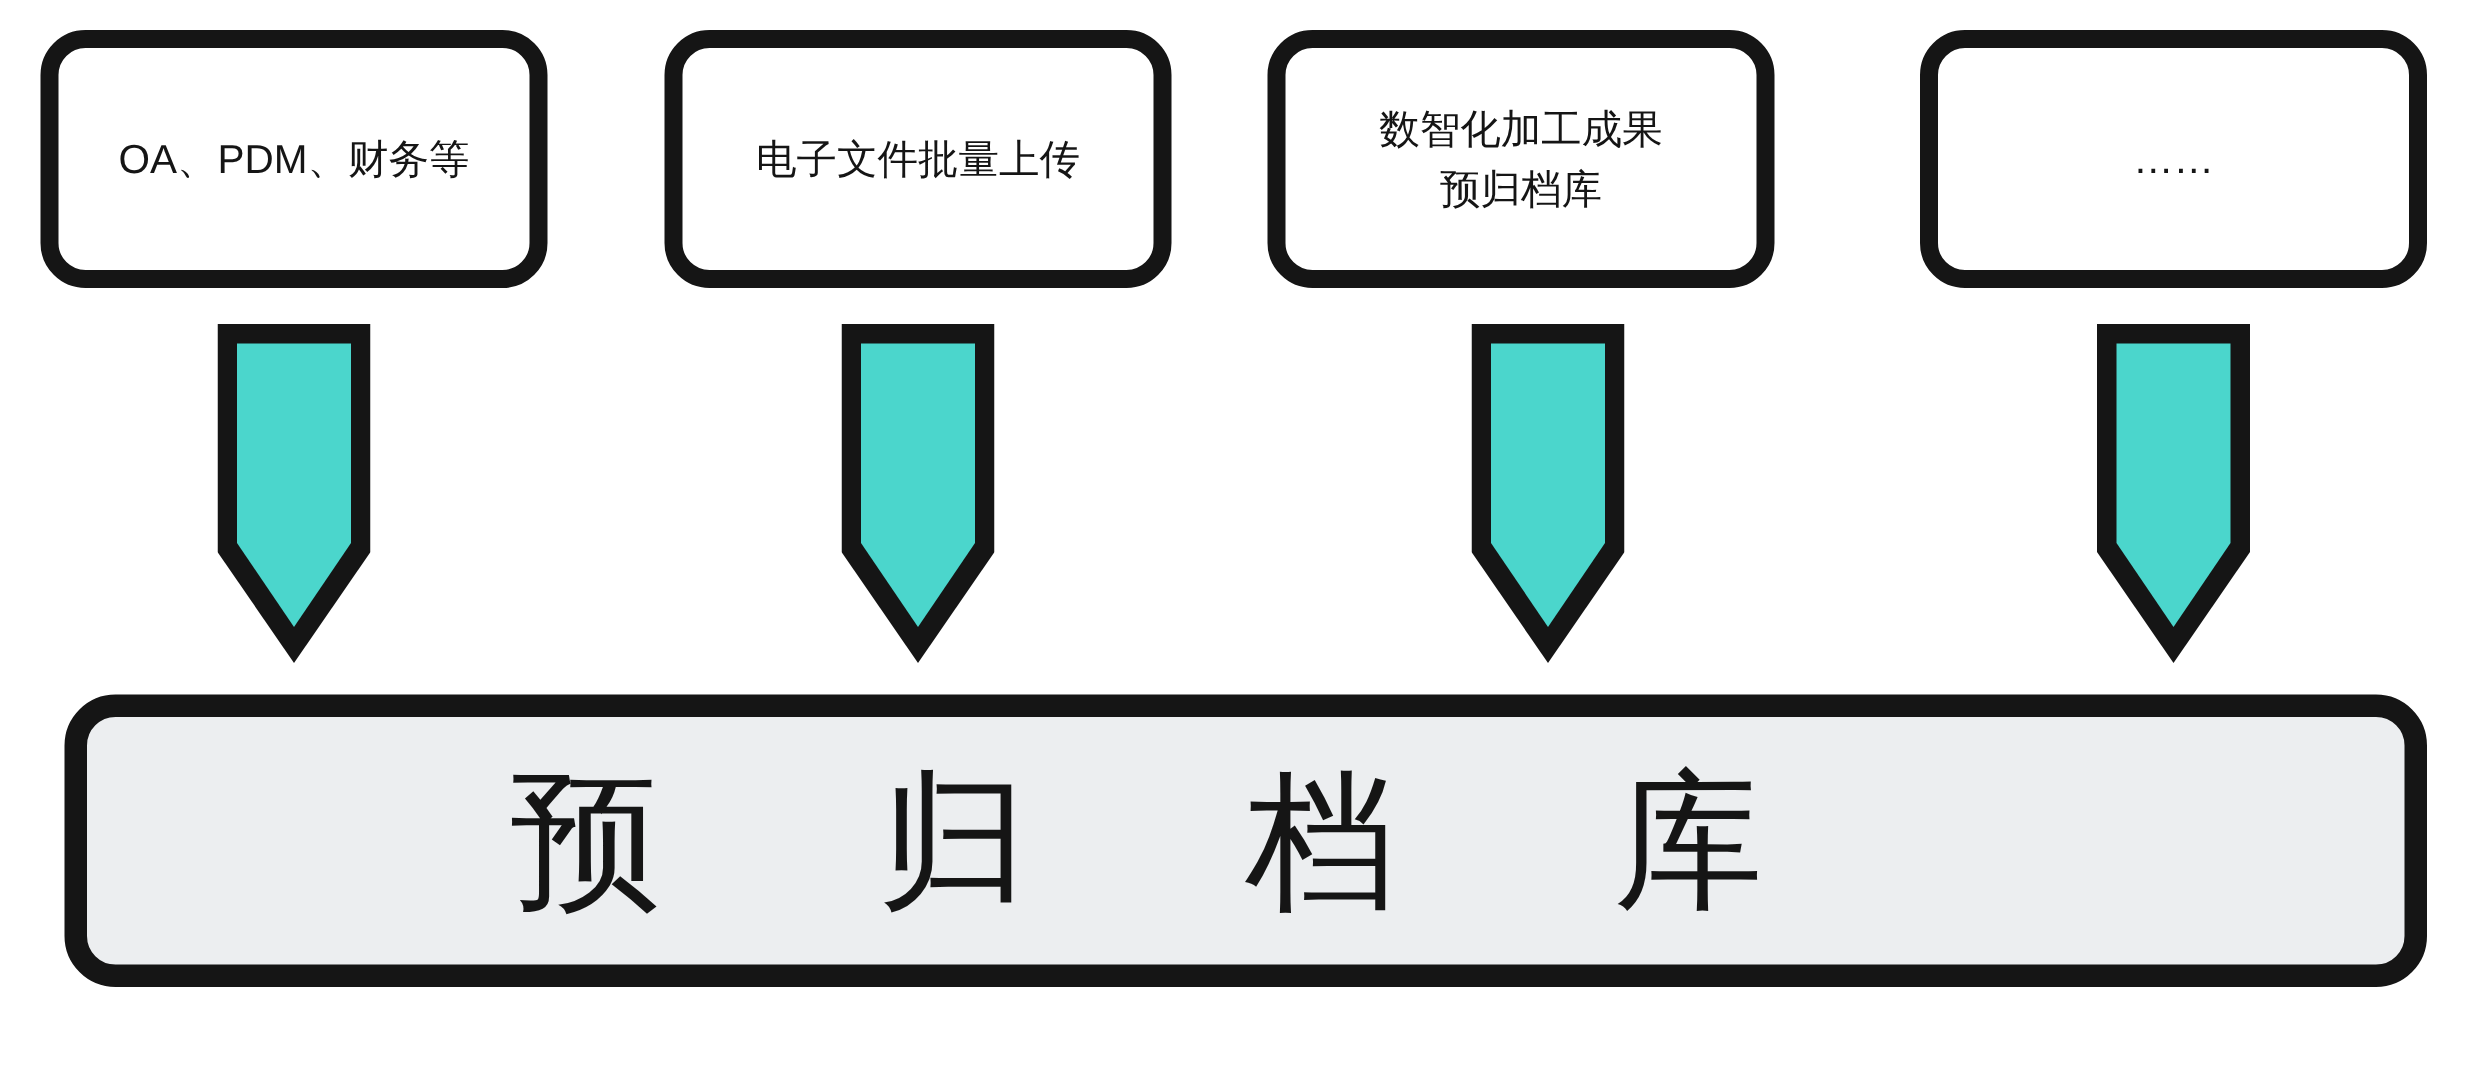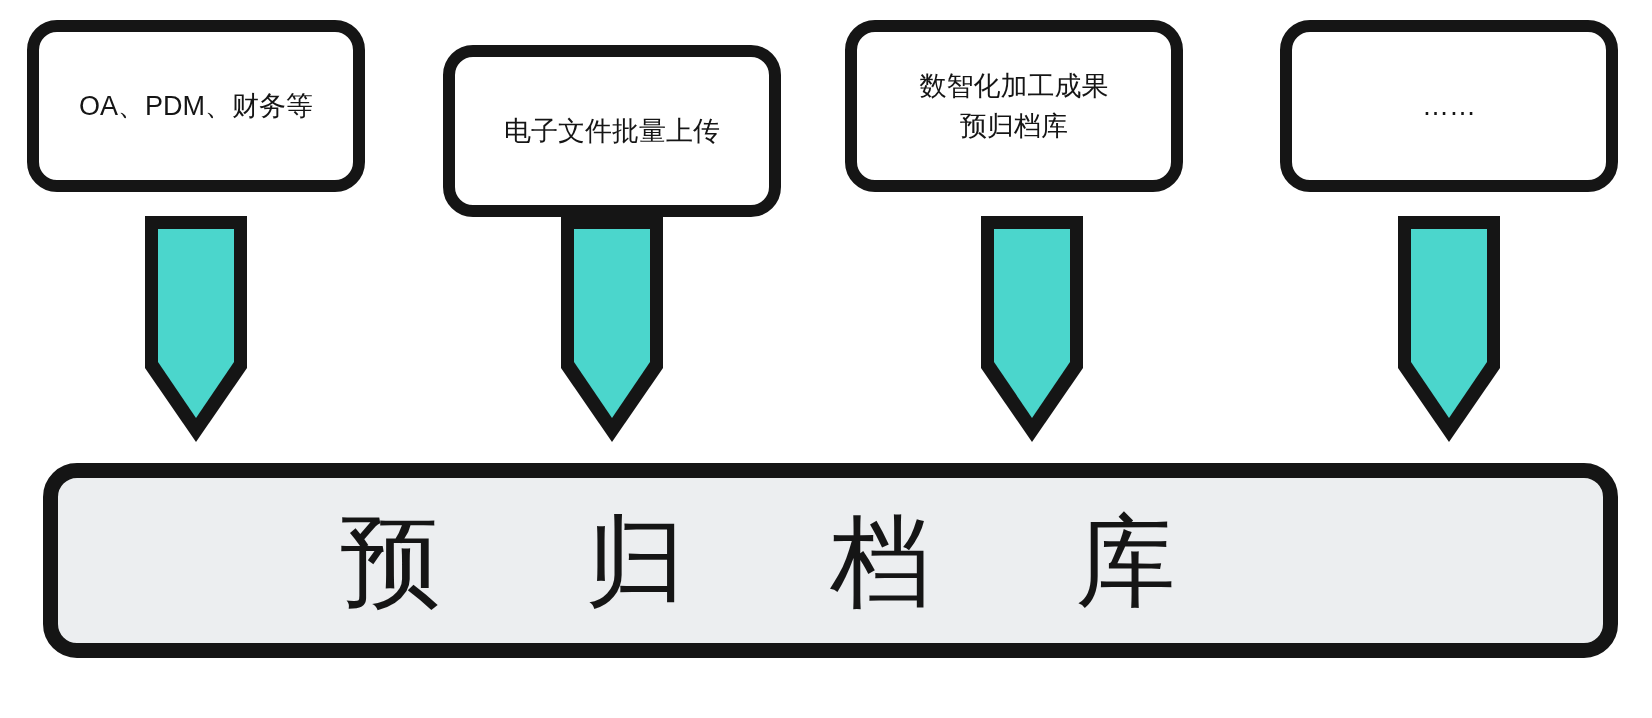--- a/index.html
+++ b/index.html
@@ -31,21 +31,21 @@
     padding: 0 8px;
   }
   .source-box .line {
     font-size: 27px;
     line-height: 40px;
     color: #151515;
     text-align: center;
     white-space: nowrap;
   }
   .sb1 { left: 27px; }
-  .sb2 { left: 443px; margin-top: 25px; }
+  .sb2 { left: 443px; }
   .sb3 { left: 845px; }
   .sb4 { left: 1280px; }
 
   .arrow {
     position: absolute;
     top: 216px;
     width: 102px;
     height: 226px;
     display: block;
   }

